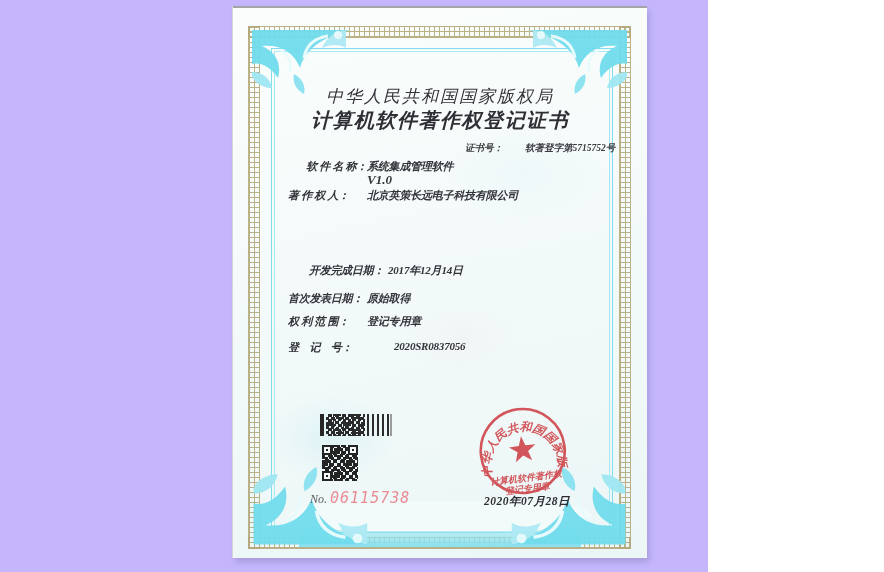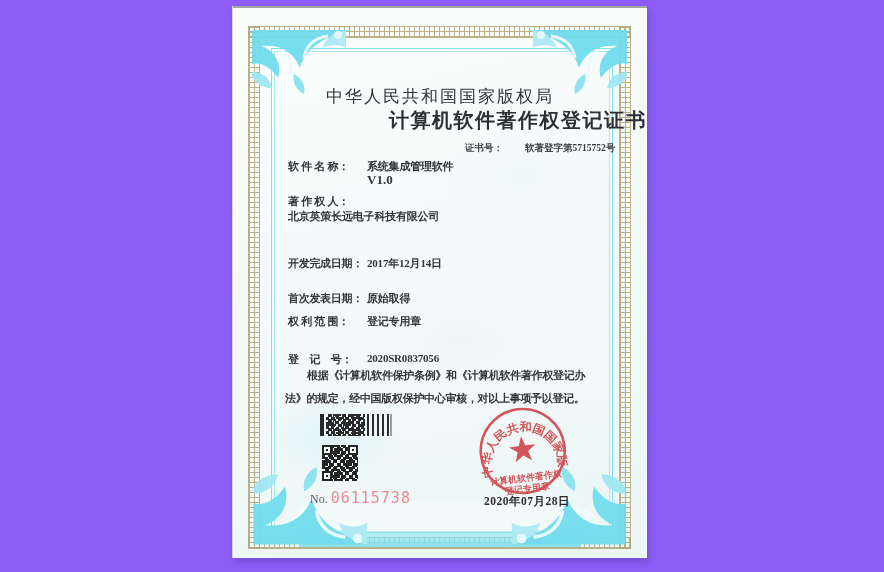--- a/index.html
+++ b/index.html
@@ -1,18 +1,18 @@
 <!DOCTYPE html>
 <html><head>
 <meta charset="utf-8">
 <style>
   * { margin:0; padding:0; box-sizing:border-box; }
   html,body { width:884px; height:572px; overflow:hidden; }
   body { background:#ffffff; font-family:"Liberation Serif","DejaVu Serif",serif; }
-  .screen { position:relative; width:884px; height:572px; background:#8b5cf6; }
+  .screen { position:relative; width:708px; height:572px; background:#c4b5fd;font-style:italic; }
 
   
   .paper {
     position:absolute; left:233px; top:6px; width:414px; height:552px;
     background:linear-gradient(168deg,#fafdfc 0%,#f4fafa 45%,#ecf6f6 100%);
     border-top:2px solid #a5a5a5;
     box-shadow:-1px 0 0 #d6d6d6, 2px 4px 6px rgba(0,0,0,.14);
   }
   .paper-tint { position:absolute; inset:0; pointer-events:none;
     background:
@@ -46,32 +46,32 @@
 
   .bottom-band { position:absolute; left:66px; right:66px; bottom:11px; height:30px;
     background:linear-gradient(to bottom, rgba(150,228,240,0) 0%, rgba(150,228,240,.5) 45%, #8ae1ef 100%); }
   .bottom-band::before { content:''; position:absolute; left:-4%; right:-4%; top:-16px; height:30px;
     background:#f3fafa; border-radius:50% / 100%; }
 
   
   .content { position:absolute; inset:0; color:#35353a; }
   .authority { position:absolute; top:77px; left:0; width:100%; text-align:center;
     font-size:17px; letter-spacing:2px; font-weight:500; color:#33333a; }
-  .cert-title { position:absolute; top:99px; left:0; width:100%; text-align:right;
+  .cert-title { position:absolute; top:99px; left:0; width:100%; text-align:center;
     font-size:20px; font-weight:700; letter-spacing:1.5px; color:#2e2e34; }
   .cert-no { position:absolute; top:134px; left:232px; font-size:9.5px; font-weight:600;
     color:#3c3c42; letter-spacing:0; }
   .cert-no .v { margin-left:22px; }
 
   .row { position:absolute; left:55px; display:flex; font-size:11px; font-weight:600;
     color:#33333a; white-space:nowrap; }
   .row .lbl { width:79px; letter-spacing:-0.3px; }
   .row .val { letter-spacing:-0.2px; }
-  .r0 { top:151px; } .r1 { top:186px;flex-direction:column; } .r2 { top:248px; } .r3 { top:260px; }
-  .r4 { top:283px; } .r5 { top:306px; } .r6 { top:344px; }
+  .r0 { top:151px;text-align:right; } .r1 { top:180px; } .r2 { top:255px;margin-left:21px; } .r3 { top:260px; }
+  .r4 { top:283px; } .r5 { top:306px; } .r6 { top:332px;gap:27px; }
   .version { position:absolute; left:134px; top:164px; font-size:13px; font-weight:600; color:#33333a; }
 
   .statement { position:absolute; left:52px; top:356px; width:307px;
     font-size:11px; font-weight:600; letter-spacing:-0.3px; line-height:22.5px;
     text-indent:22px; color:#33333a; }
 
   
   .barcode { position:absolute; left:87px; top:406px; width:72px; height:22px; }
   .barcode .solid { position:absolute; left:0; top:0; bottom:0; width:4px; background:#262626; }
   .barcode .noise { position:absolute; left:6px; top:0; bottom:0; width:39px;
@@ -170,21 +170,20 @@
       </div>
       <div class="row r5">
         <span class="lbl">权 利 范 围：</span>
         <span class="val">登记专用章</span>
       </div>
       <div class="row r6">
         <span class="lbl">登　记　号：</span>
         <span class="val">2020SR0837056</span>
       </div>
 
-      <div class="statement">根据《计算机软件保护条例》和《计算机软件著作权登记办法》的规定，经中国版权保护中心审核，对以上事项予以登记。</div>
 
       <div class="barcode">
         <div class="solid"></div>
         <div class="noise"></div>
         <div class="bars"></div>
       </div>
       <div class="qr">
         <div class="fd tl"></div>
         <div class="fd tr"></div>
         <div class="fd bl"></div>

